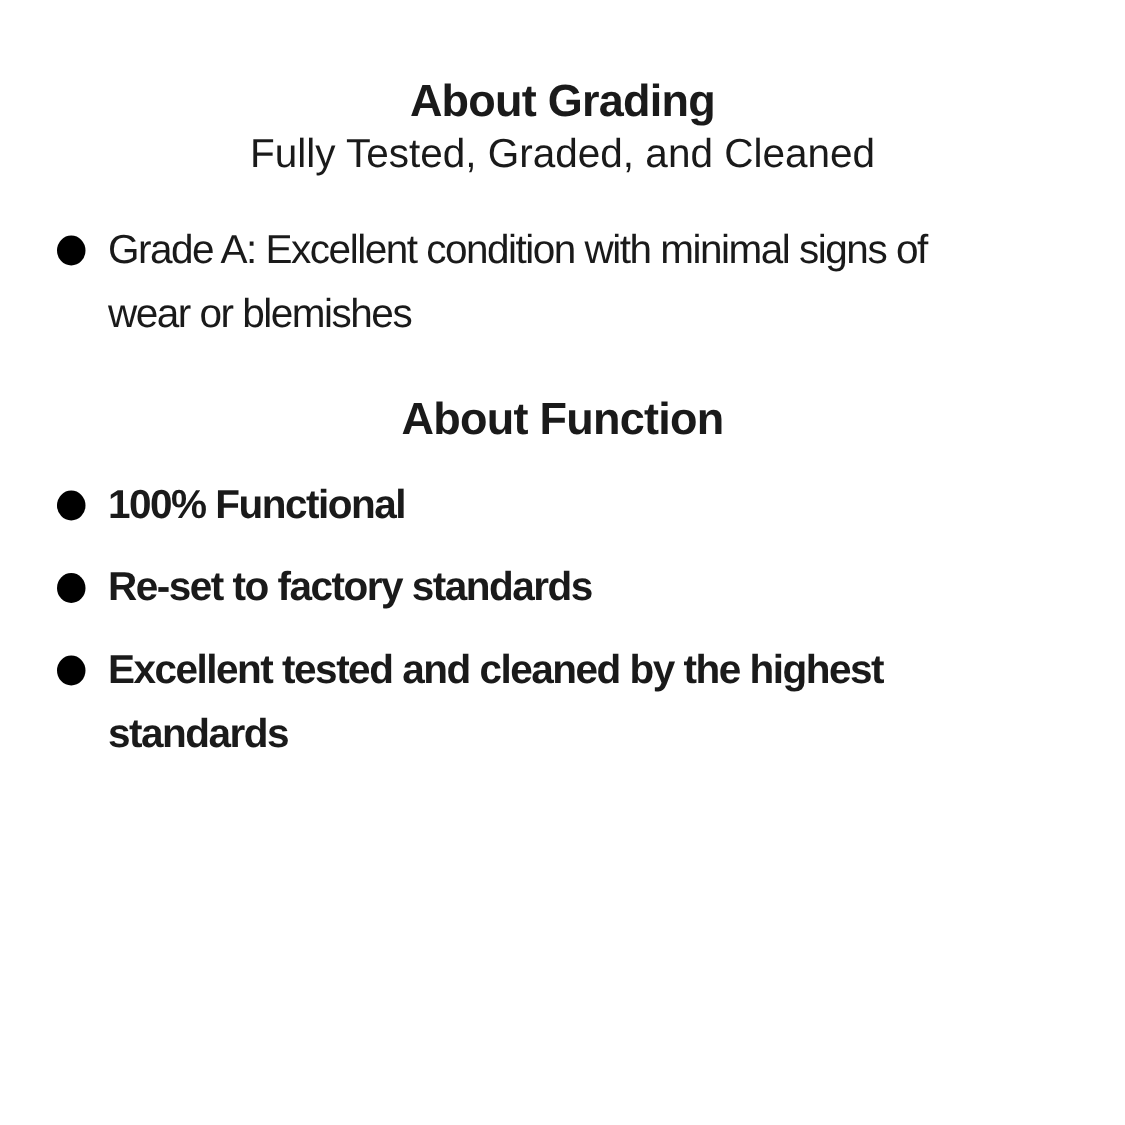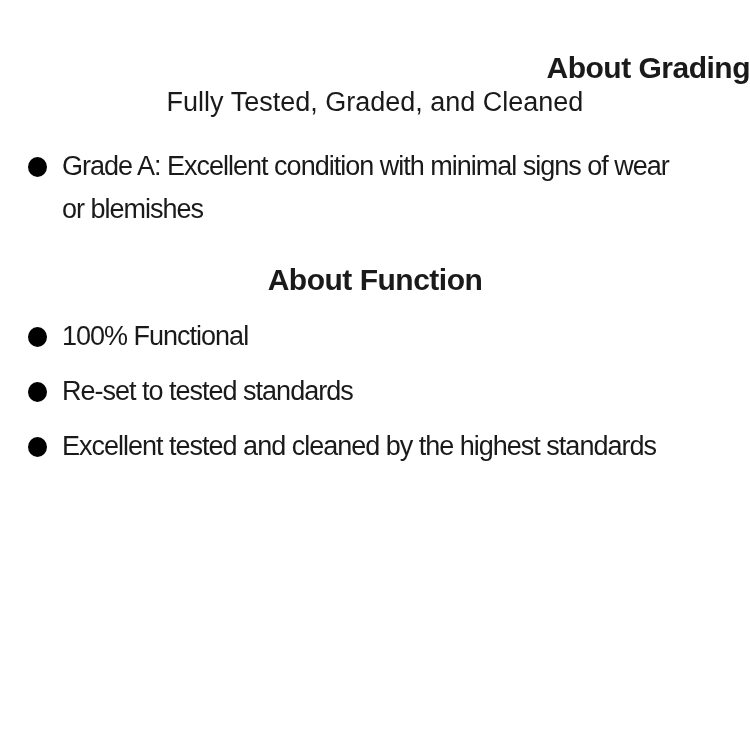--- a/index.html
+++ b/index.html
@@ -15,34 +15,34 @@
     height: 750px;
     position: relative;
   }
   .section-title {
     font-weight: bold;
     font-size: 30px;
     line-height: 34px;
     letter-spacing: -0.5px;
     text-align: center;
   }
-  .grading-title { margin-top: 51px; text-align: right; }
+  .grading-title { margin-top: 51px; }
   .function-title { margin-top: 32px; }
   .subtitle {
     font-size: 27px;
     line-height: 34px;
     text-align: center;
     margin-top: 0;
   }
   ul.bullet-list {
     list-style: none;
-    padding: 0 80px 0 28px;
+    padding: 0 80px 0 38px;
   }
   ul.grading-list  { margin-top: 26px; }
-  ul.function-list { margin-top: 18px; }
+  ul.function-list { margin-top: 18px; font-weight: bold; }
   ul.bullet-list li {
     display: flex;
     align-items: flex-start;
     font-size: 27px;
     line-height: 43px;
     letter-spacing: -1px;
   }
   ul.function-list li + li { margin-top: 12px; }
   .bullet {
     flex: none;
@@ -74,21 +74,21 @@
   <div class="section">
     <div class="section-title function-title">About Function</div>
 
     <ul class="bullet-list function-list">
       <li>
         <span class="bullet" style="background: rgb(0, 0, 0);"></span>
         <span class="li-text">100% Functional</span>
       </li>
       <li>
         <span class="bullet" style="background: rgb(0, 0, 0);"></span>
-        <span class="li-text">Re-set to tested standards</span>
+        <span class="li-text">Re-set to factory standards</span>
       </li>
       <li>
         <span class="bullet" style="background: rgb(0, 0, 0);"></span>
         <span class="li-text">Excellent tested and cleaned by the highest standards</span>
       </li>
     </ul>
   </div>
 
 </div>
 

